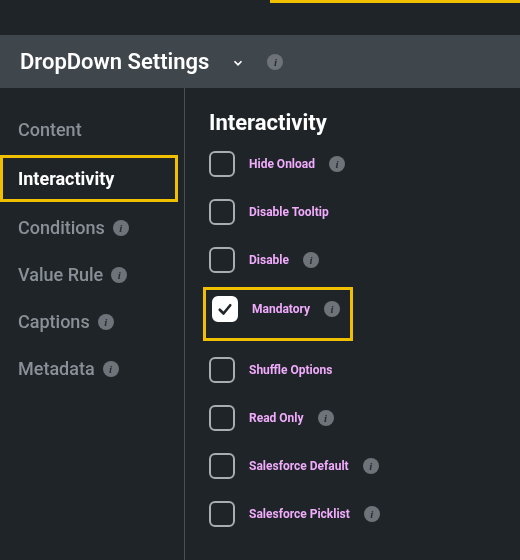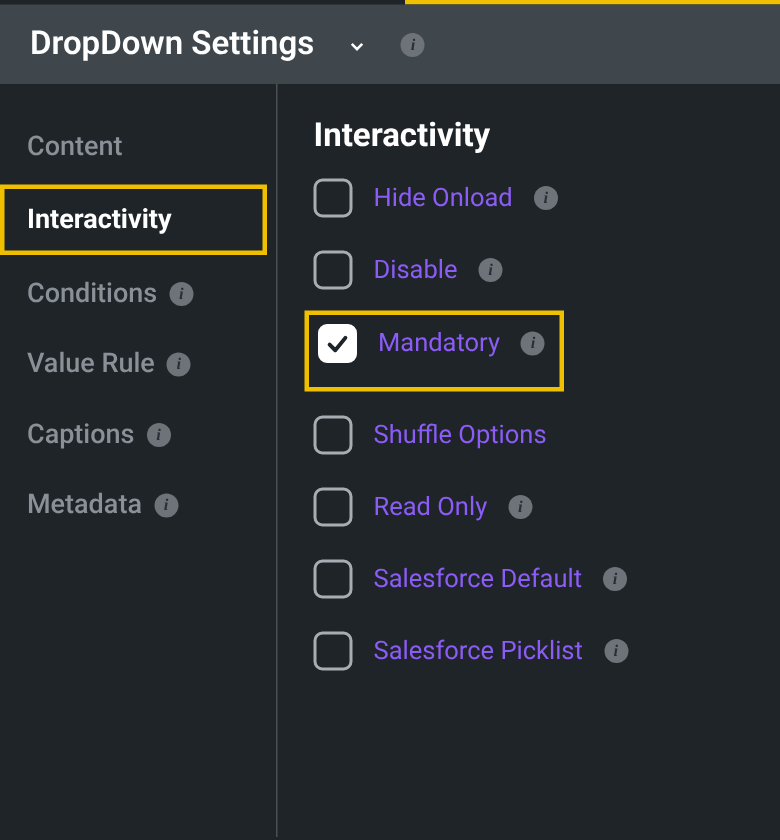--- a/index.html
+++ b/index.html
@@ -22,20 +22,21 @@
     width: 48%;
     margin-left: 52%;
     background: #f0c000;
   }
   .header {
     background: #3f464c;
     padding: 14px 20px;
     display: flex;
     align-items: center;
     gap: 22px;
+    margin-top: 32px;
   }
   .header-title {
     color: #ffffff;
     font-size: 22px;
     font-weight: 600;
   }
   .chevron-down {
     width: 14px;
     height: 14px;
   }
@@ -126,23 +127,23 @@
     cursor: pointer;
     background: transparent;
   }
   .checkbox.checked {
     background: #ffffff;
     border-color: #ffffff;
   }
   .checkbox svg { display: none; }
   .checkbox.checked svg { display: block; }
   .option-label {
-    font-size: 17px;
-    font-weight: 400;
-    color: #8b5cf6;
+    font-size: 12px;
+    font-weight: 700;
+    color: #f0abfc;
   }
 </style>
 </head>
 <body>
 
 <div class="topbar-accent"></div>
 
 <div class="header">
   <span class="header-title">DropDown Settings</span>
   <span class="chevron-down">
@@ -181,20 +182,24 @@
   <div class="main">
     <div class="main-title">Interactivity</div>
     <div id="options">
         <div class="option-row">
           <div class="checkbox"></div>
           <span class="option-label">Hide Onload</span>
           <span class="info-icon">i</span>
         </div>
         <div class="option-row">
           <div class="checkbox"></div>
+          <span class="option-label">Disable Tooltip</span>
+        </div>
+        <div class="option-row">
+          <div class="checkbox"></div>
           <span class="option-label">Disable</span>
           <span class="info-icon">i</span>
         </div>
         <div class="option-row highlighted">
           <div class="checkbox checked">
             <svg viewBox="0 0 24 24" width="18" height="18" fill="none" stroke="#1f2428" stroke-width="3.5" stroke-linecap="round" stroke-linejoin="round">
               <polyline points="5 13 10 18 19 7"></polyline>
             </svg>
           </div>
           <span class="option-label">Mandatory</span>

